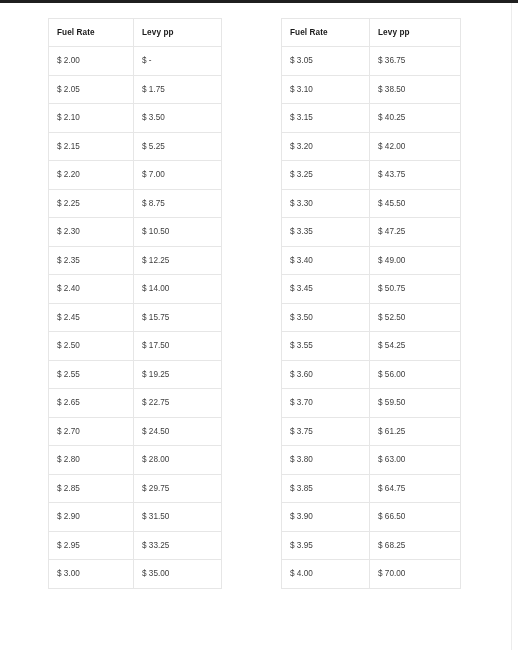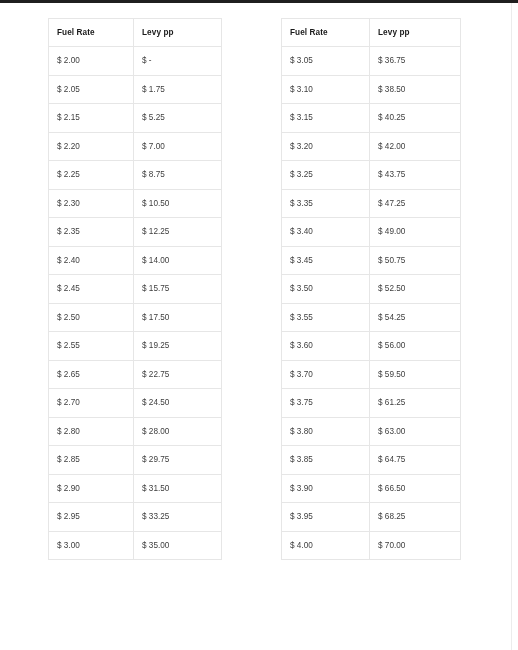--- a/index.html
+++ b/index.html
@@ -100,20 +100,24 @@
     <tbody>
         <tr>
           <td>$ 2.00</td>
           <td>$ -</td>
         </tr>
         <tr>
           <td>$ 2.05</td>
           <td>$ 1.75</td>
         </tr>
         <tr>
+          <td>$ 2.10</td>
+          <td>$ 3.50</td>
+        </tr>
+        <tr>
           <td>$ 2.15</td>
           <td>$ 5.25</td>
         </tr>
         <tr>
           <td>$ 2.20</td>
           <td>$ 7.00</td>
         </tr>
         <tr>
           <td>$ 2.25</td>
           <td>$ 8.75</td>
@@ -199,20 +203,24 @@
         </tr>
         <tr>
           <td>$ 3.20</td>
           <td>$ 42.00</td>
         </tr>
         <tr>
           <td>$ 3.25</td>
           <td>$ 43.75</td>
         </tr>
         <tr>
+          <td>$ 3.30</td>
+          <td>$ 45.50</td>
+        </tr>
+        <tr>
           <td>$ 3.35</td>
           <td>$ 47.25</td>
         </tr>
         <tr>
           <td>$ 3.40</td>
           <td>$ 49.00</td>
         </tr>
         <tr>
           <td>$ 3.45</td>
           <td>$ 50.75</td>

